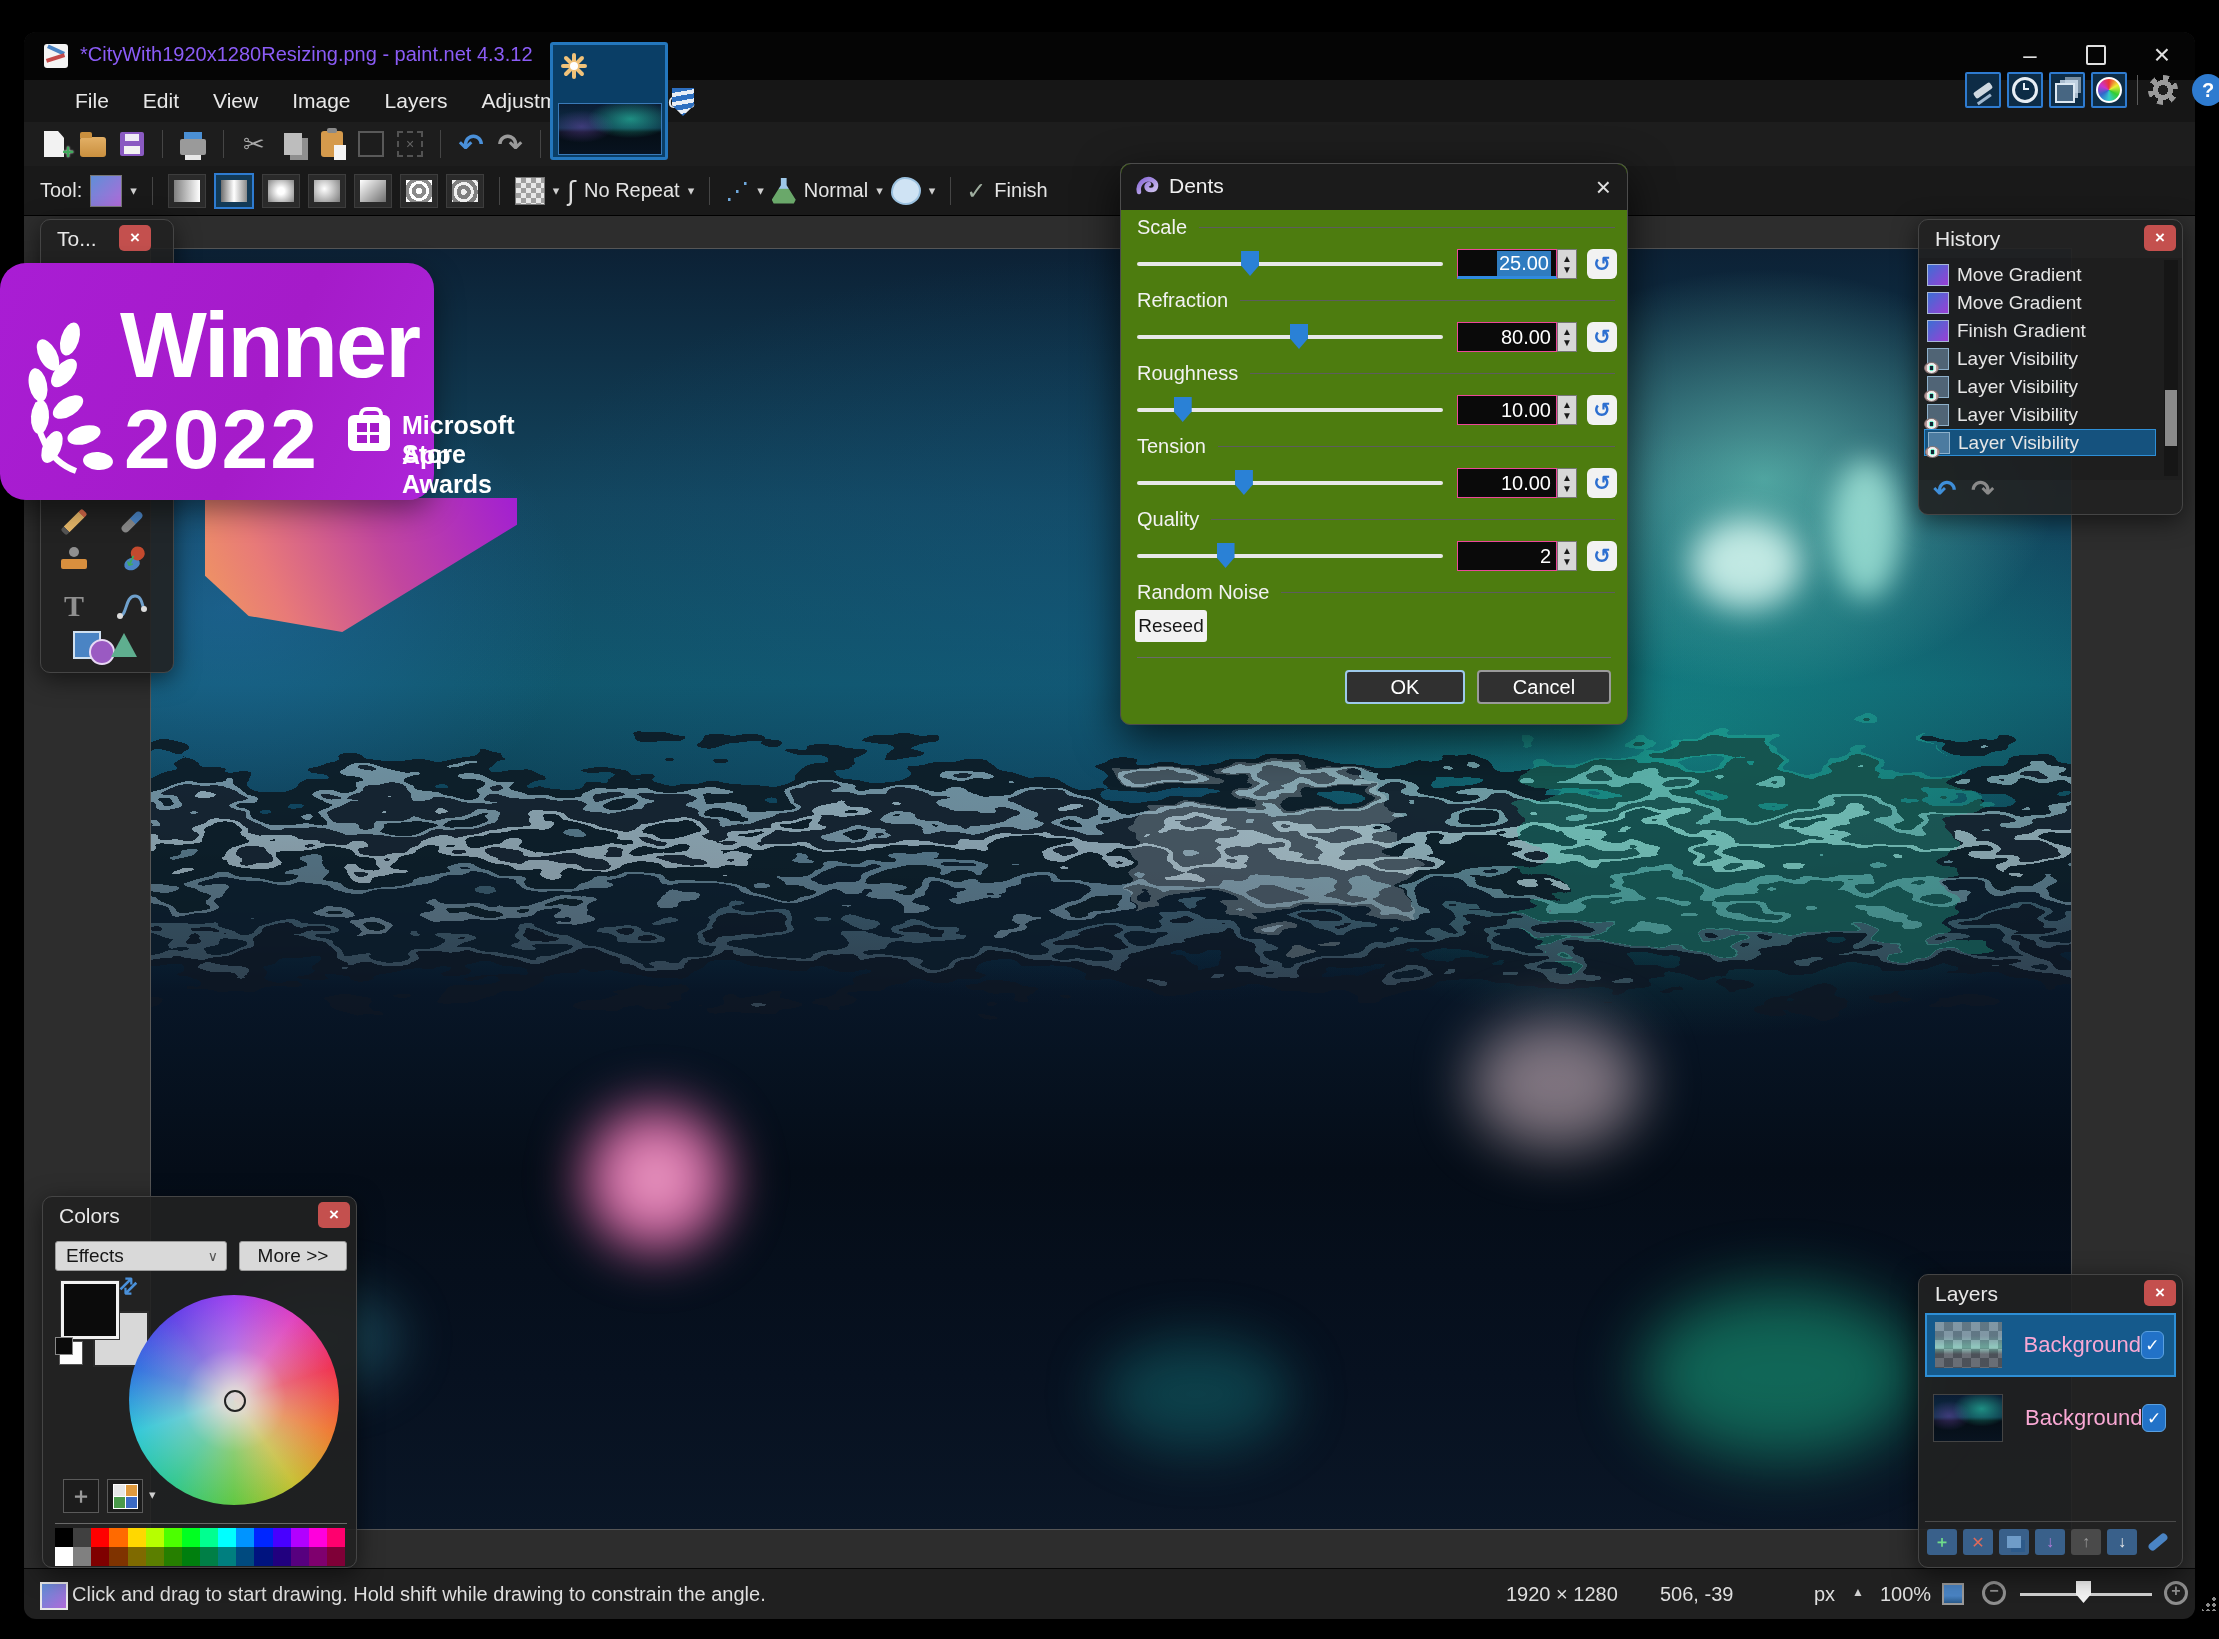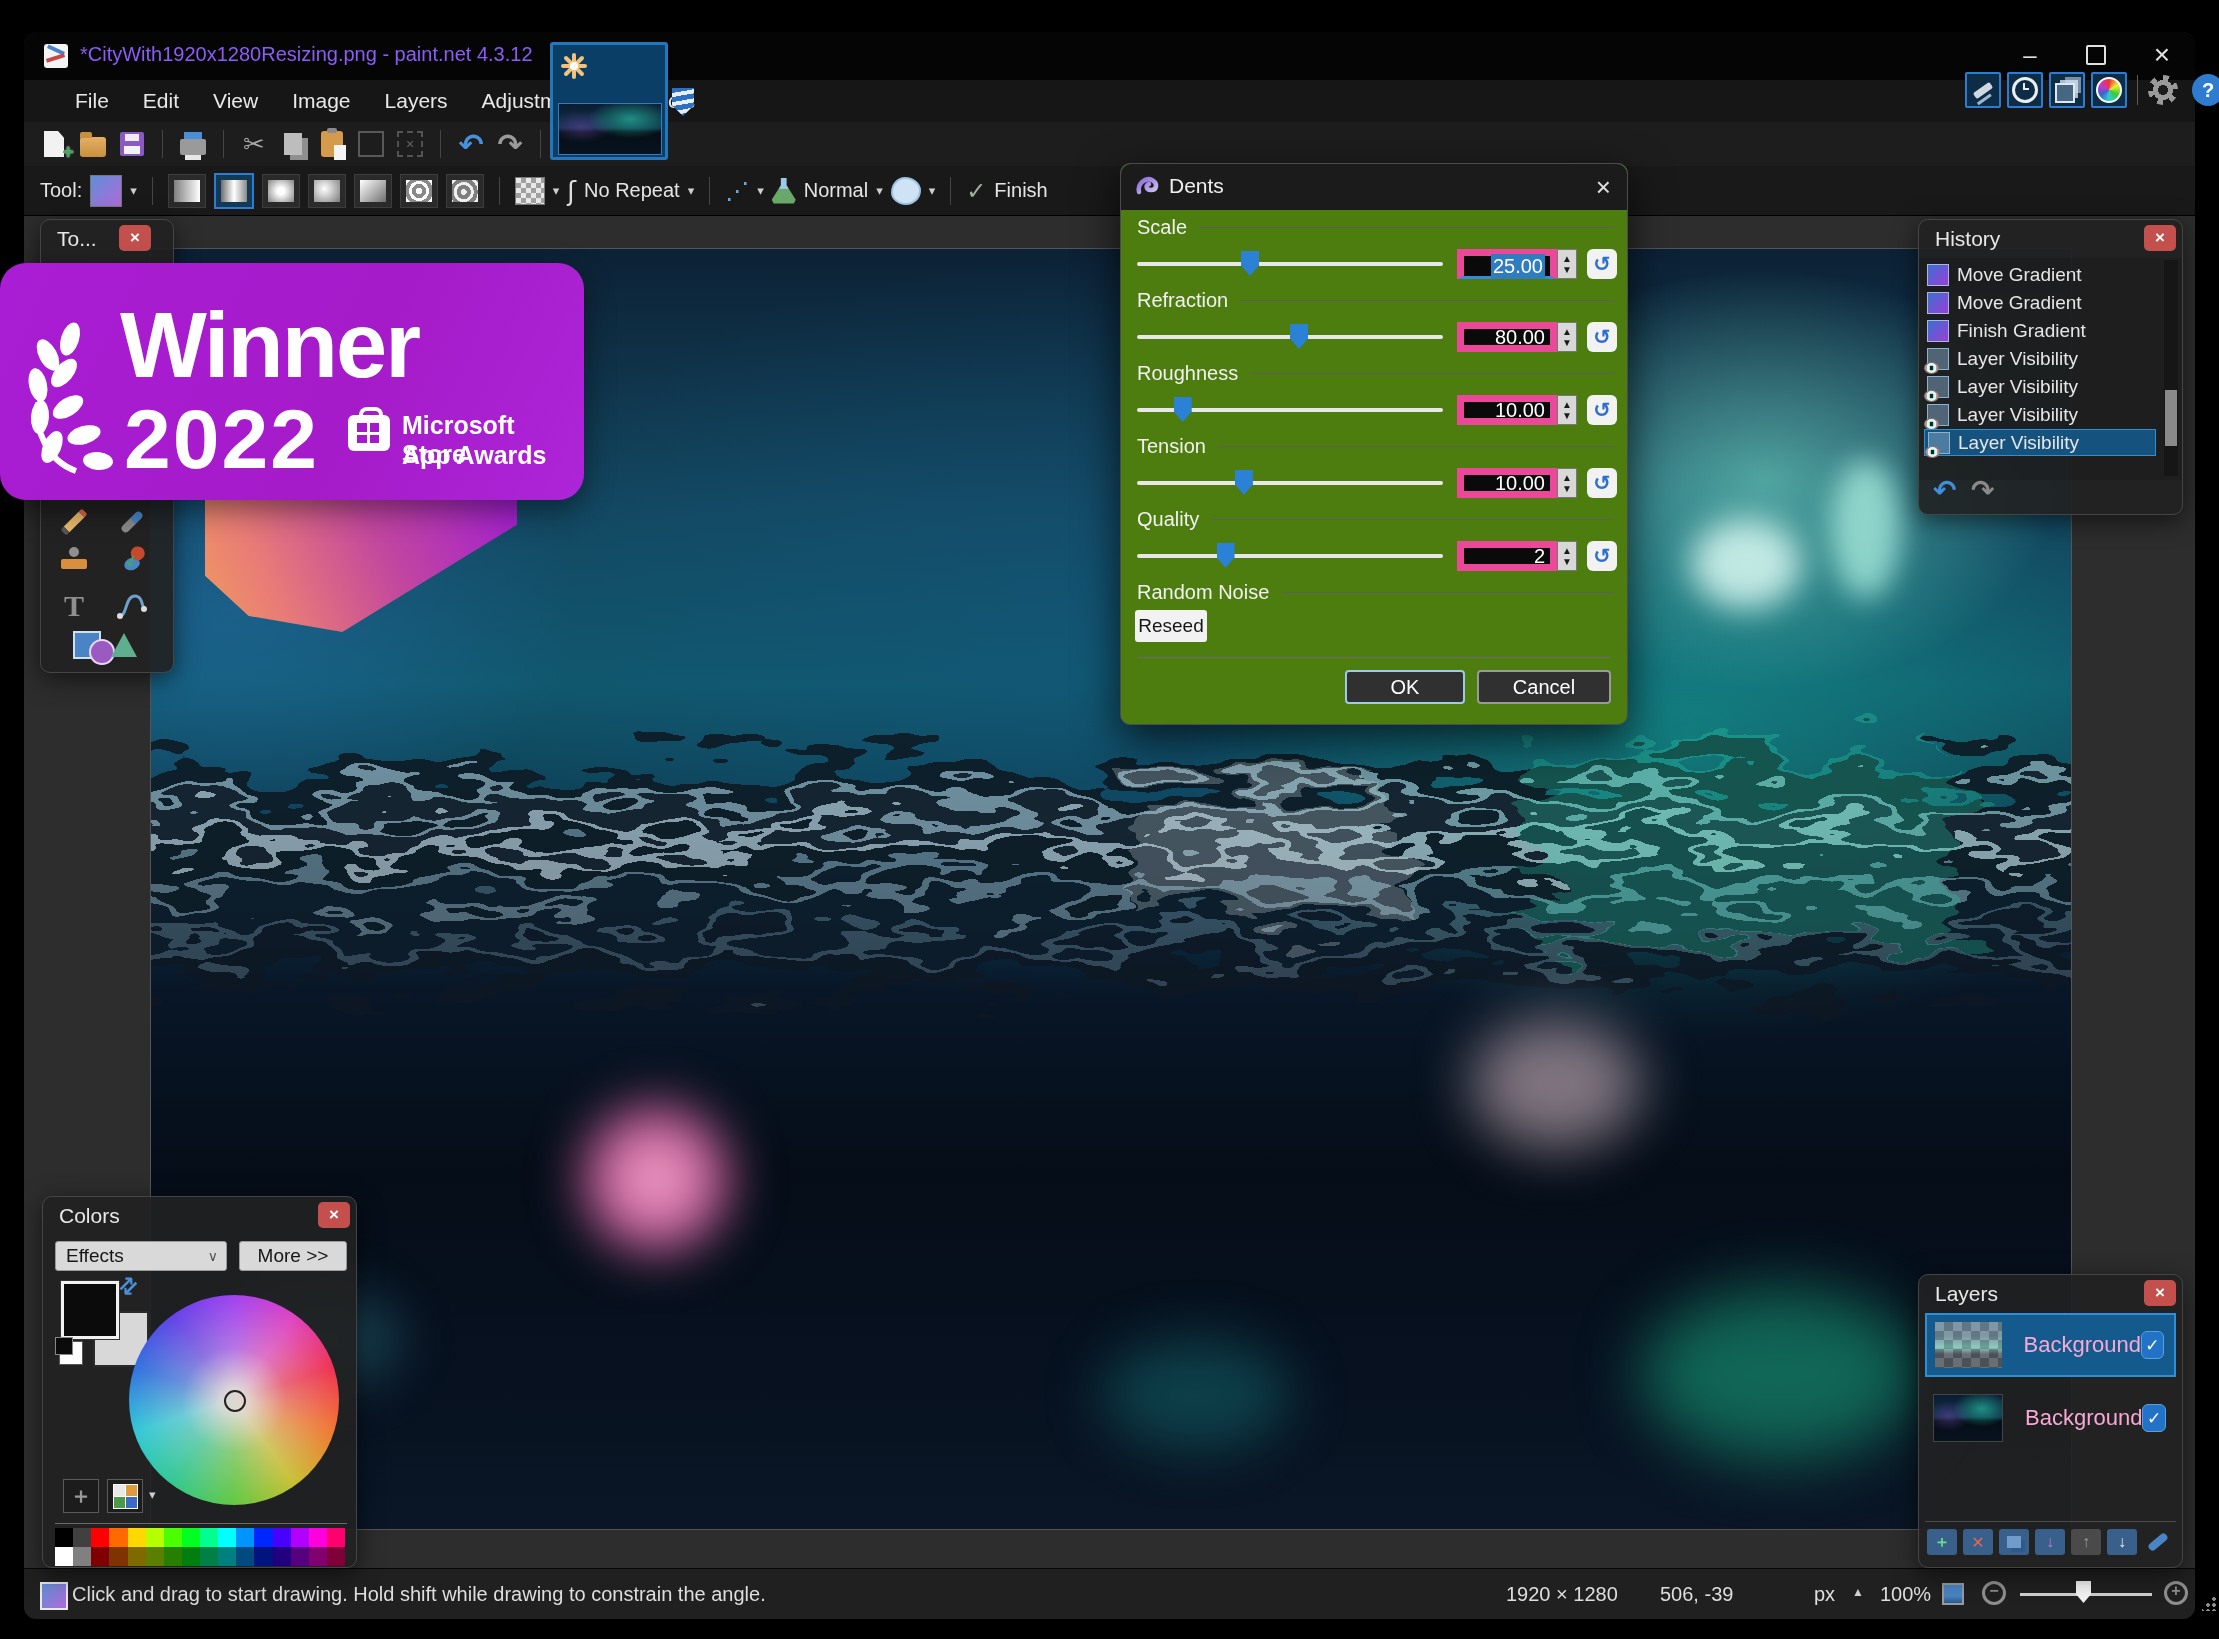--- a/index.html
+++ b/index.html
@@ -20,21 +20,21 @@
   .panel{background:rgba(33,33,33,.9);border:1px solid #454545;border-radius:10px;box-shadow:0 6px 24px rgba(0,0,0,.55);}
   .panel-title{color:#e8e8e8;font-size:21px;position:absolute;left:16px;top:7px;}
   .close-btn{position:absolute;top:5px;right:6px;width:32px;height:26px;background:#c4504e;border-radius:5px;color:#fff;
     display:flex;align-items:center;justify-content:center;font-size:17px;font-weight:bold;}
   
   .dialog{left:1120px;top:163px;width:506px;height:560px;background:#4d7c0f;border:1px solid #4c4c4c;border-radius:10px;box-shadow:0 14px 44px rgba(0,0,0,.7);z-index:40;}
   .dlg-label{position:absolute;left:16px;display:flex;align-items:center;width:478px;color:#f2f2f2;font-size:20px;gap:12px;}
   .dlg-label .hairline{flex:1;height:1px;background:#5d5d5d;}
   .track{position:absolute;left:16px;width:306px;height:4px;background:#e8e8e8;border-radius:2px;}
   .thumb{position:absolute;top:-11px;width:18px;height:25px;background:#2a81d6;clip-path:polygon(0 0,100% 0,100% 58%,50% 100%,0 58%);}
-  .vbox{position:absolute;left:336px;width:100px;height:30px;background:#0a0a0a;border:7px solid #ec4899;color:#fff;font-size:20px;
+  .vbox{position:absolute;left:336px;width:100px;height:30px;background:#0a0a0a;border:1px solid #ec4899;color:#fff;font-size:20px;
     display:flex;align-items:center;justify-content:flex-end;padding-right:5px;box-sizing:border-box;}
   .spin{position:absolute;left:436px;width:20px;height:30px;background:#d8d8d8;border:1px solid #777;box-sizing:border-box;
     display:flex;flex-direction:column;align-items:center;justify-content:center;color:#1a1a1a;font-size:10px;line-height:11px;}
   .reset-btn{position:absolute;left:466px;width:30px;height:30px;background:#f2f2f2;border-radius:6px;color:#2d6fd0;font-size:21px;font-weight:bold;
     display:flex;align-items:center;justify-content:center;}
   .dlg-btn{position:absolute;height:34px;background:#303030;color:#fff;font-size:20px;border-radius:4px;display:flex;align-items:center;justify-content:center;box-sizing:border-box;}
   
   .hist-item{position:absolute;left:5px;width:228px;height:27px;display:flex;align-items:center;gap:8px;color:#e6e6e6;font-size:19px;padding-left:3px;box-sizing:border-box;}
   .hist-item.sel{background:#15527e;border:1px solid #2e8fd6;width:232px;}
   .ico-grad{width:20px;height:20px;border:1px solid #a8b8d8;background:linear-gradient(135deg,#3b6fd4,#9b3fd4);}
@@ -110,21 +110,21 @@
   
   .canvas{left:150px;top:248px;width:1920px;height:1280px;border:1px solid #565656;box-sizing:content-box;overflow:hidden;
     background:
       radial-gradient(420px 300px at 84% 18%,rgba(140,255,225,.5),transparent 70%),
       radial-gradient(700px 420px at 80% 38%,rgba(24,190,160,.4),transparent 72%),
       radial-gradient(500px 360px at 4% 28%,rgba(45,125,205,.35),transparent 70%),
       radial-gradient(900px 500px at 50% 30%,rgba(20,90,130,.45),transparent 75%),
       linear-gradient(180deg,#0c2135 0%,#13465f 20%,#10576c 34%,#0d3a50 46%,#081627 58%,#050d18 72%,#071120 88%,#0a1626 100%);}
   .blobb{position:absolute;border-radius:50%;}
   
-  .badge{left:0;top:263px;width:584px;height:237px;border-radius:26px;z-index:30;
+  .badge{left:0;top:263px;width:434px;height:237px;border-radius:26px;z-index:30;
     background:linear-gradient(115deg,#a91dd4 0%,#a51bc9 60%,#ad25d8 100%);box-shadow:0 10px 30px rgba(0,0,0,.45);}
   .badge-tail{left:205px;top:498px;width:312px;height:134px;z-index:29;
     background:linear-gradient(245deg,#a21fd2 0%,#c2479e 42%,#e87a78 76%,#f09a5e 100%);
     clip-path:polygon(0 0,100% 0,100% 20%,44% 100%,14% 88%,0 58%);}
   .seg-ttl{color:#fff;font-weight:bold;}
 </style>
 </head>
 <body>
 
 <div class="abs win-bg"></div>

